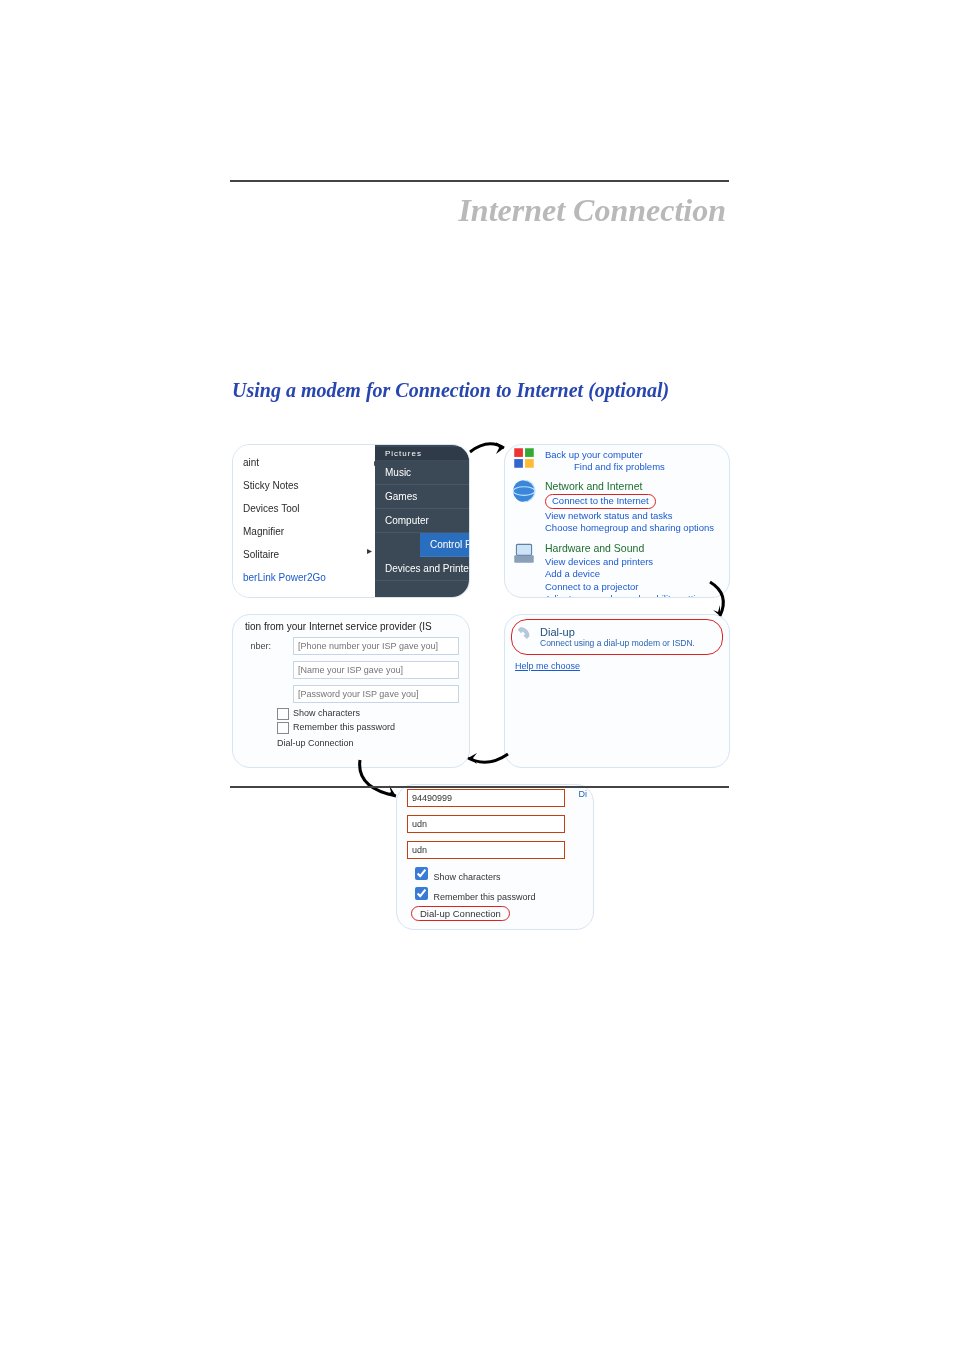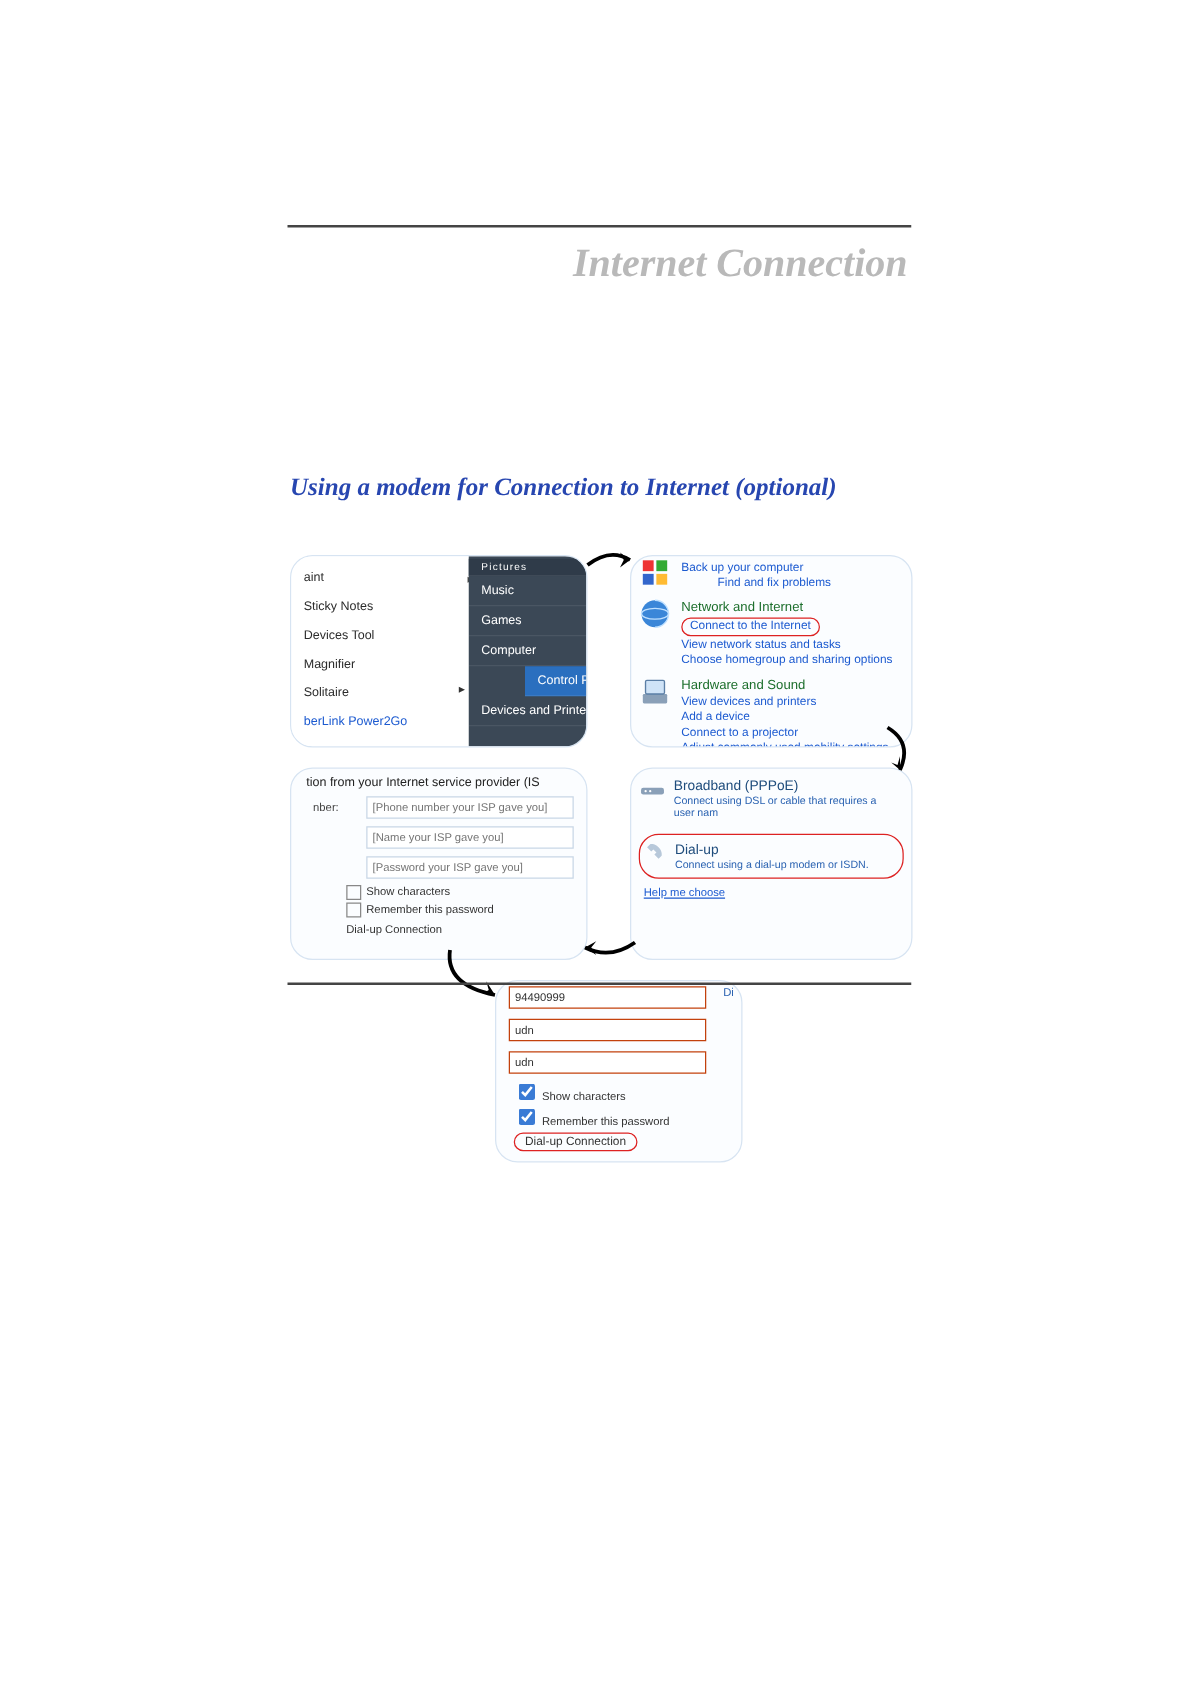--- a/index.html
+++ b/index.html
@@ -257,31 +257,20 @@
     <div class="row">
       <span class="lbl"></span>
       <input type="text" placeholder="[Password your ISP gave you]" style="">
     </div>
     <div class="chkrow"><span class="chk"></span><span>Show characters</span></div>
     <div class="chkrow"><span class="chk"></span><span>Remember this password</span></div>
     <div class="bottom">Dial-up Connection</div>
   </div>
 
   <div id="panelD" class="panel">
-    <div class="opt">
-      <span class="ic">
-        <svg viewBox="0 0 24 24" width="22" height="22">
-            <rect x="2" y="10" width="20" height="6" rx="2" fill="#8aa0b8"></rect>
-            <circle cx="6" cy="13" r="1" fill="#fff"></circle>
-            <circle cx="10" cy="13" r="1" fill="#fff"></circle>
-          </svg>
-      </span>
-      <div class="t1">Broadband (PPPoE)</div>
-      <div class="t2">Connect using DSL or cable that requires a user nam</div>
-    </div>
     <div class="opt dial">
       <span class="ic" style="left:4px;top:4px;">
         <svg viewBox="0 0 24 24" width="20" height="20">
             <path d="M5 4 C5 4 9 3 13 7 C17 11 16 15 16 15 L13 18 L9 14 L11 12 L8 9 L6 11 L2 7 Z" fill="#b7c8da"></path>
           </svg>
       </span>
       <div class="t1">Dial-up</div>
       <div class="t2">Connect using a dial-up modem or ISDN.</div>
     </div>
     <div class="help">Help me choose</div>

